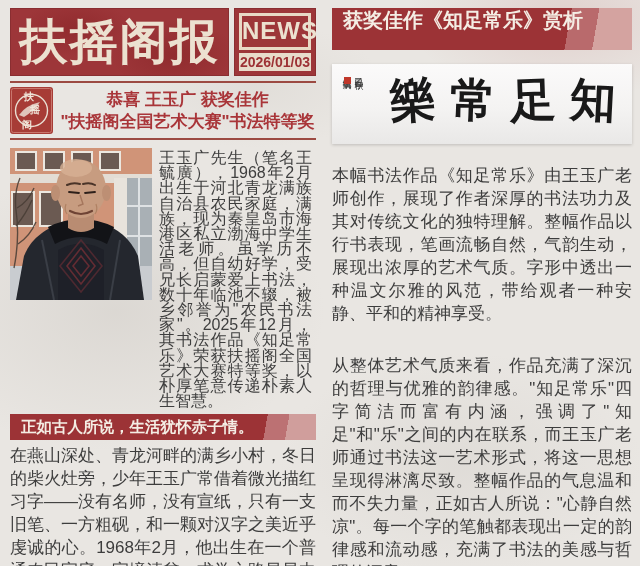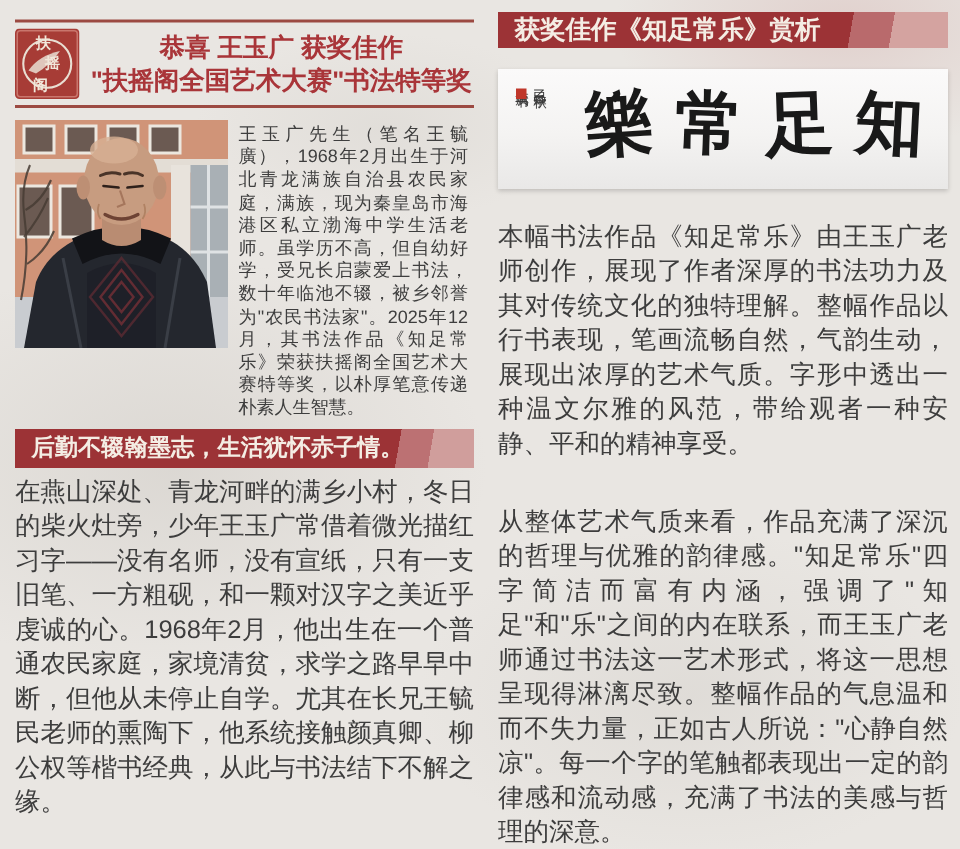--- a/index.html
+++ b/index.html
@@ -44,33 +44,33 @@
   .congrats{
     margin-top:5px;border-top:2px solid #9c4a42;border-bottom:2px solid #9c4a42;
     padding:4px 0;display:flex;align-items:center;gap:6px;
   }
   .seal-logo{width:43px;height:47px;flex:0 0 auto;}
   .congrats-lines{flex:1;text-align:center;color:#a93539;font-weight:bold;font-size:17px;line-height:22px;white-space:nowrap;}
 
   
   .profile-row{margin-top:8px;display:flex;gap:7px;}
   .photo{width:142px;height:152px;flex:0 0 auto;overflow:hidden;}
-  .bio{flex:1;margin:2px 4px 0 0;font-size:12px;line-height:15.2px;color:#3e3e3e;text-align:justify;}
+  .bio{flex:1;margin:2px 4px 0 0;font-size:16px;line-height:15.2px;color:#3e3e3e;text-align:justify;}
 
   
   .banner{
     color:#f4ede4;font-weight:bold;box-sizing:border-box;
     padding-left:11px;white-space:nowrap;
   }
   .banner-left{
     margin-top:6px;height:26px;line-height:26px;font-size:15.5px;
     background:linear-gradient(100deg,#9c3336 0 83%,#bc7173 83% 90%,#d09e9c 90% 100%);
   }
   .banner-right{
-    height:24px;line-height:24px;font-size:17px;
+    height:42px;line-height:24px;font-size:20px;
     background:linear-gradient(100deg,#9c3336 0 78%,#b96a6c 78% 87%,#d4a3a0 87% 100%);
   }
 
   
   .article{font-size:17px;line-height:23px;color:#3d3d3d;text-align:justify;margin:0;}
   .article-left{margin-top:4px;}
   .para1{margin-top:20px;font-family:Liberation Serif, serif;}
   .para2{margin-top:29px;}
 
   
@@ -95,20 +95,27 @@
   .cal-chars span:nth-child(3){transform:rotate(-2deg);}
   .cal-chars span:nth-child(4){transform:rotate(3deg);}
 </style>
 </head>
 <body>
 
 <div class="page">
 
   <div class="col col-left">
 
+    <div class="masthead-row">
+      <div class="masthead-box">扶摇阁报</div>
+      <div class="news-box">
+        <div class="news-label">NEWS</div>
+        <div class="news-date">2026/01/03</div>
+      </div>
+    </div>
 
     <div class="congrats">
       <svg class="seal-logo" viewBox="0 0 43 47">
         <rect x="0" y="0" width="43" height="47" rx="3" fill="#a73c36"></rect>
         <rect x="1.5" y="1.5" width="40" height="44" rx="2" fill="none" stroke="#c9766d" stroke-width="1"></rect>
         <circle cx="21.5" cy="23.5" r="16" fill="none" stroke="#e9ded2" stroke-width="1.4"></circle>
         <path d="M9,28 Q16,18 30,15 Q24,24 14,30 Z" fill="#e9ded2" opacity="0.85"></path>
         <text x="14" y="13" font-size="10" fill="#f1e7da" font-weight="bold">扶</text>
         <text x="20" y="26" font-size="10" fill="#f1e7da" font-weight="bold">摇</text>
         <text x="12" y="41" font-size="10" fill="#f1e7da" font-weight="bold">阁</text>
@@ -173,21 +180,21 @@
           </g>
           <path d="M70,47 l3,9 l-5,2" stroke="#a5765c" stroke-width="1.4" fill="none"></path>
           <path d="M60,63 q11,6 22,0" stroke="#6e4334" stroke-width="2.2" fill="none" stroke-linecap="round"></path>
           <path d="M56,56 q-2,6 1,10" stroke="#b08263" stroke-width="1.2" fill="none"></path>
           <path d="M86,56 q2,6 -1,10" stroke="#b08263" stroke-width="1.2" fill="none"></path>
         </svg>
       </div>
       <p class="bio">王玉广先生（笔名王毓廣），1968年2月出生于河北青龙满族自治县农民家庭，满族，现为秦皇岛市海港区私立渤海中学生活老师。虽学历不高，但自幼好学，受兄长启蒙爱上书法，数十年临池不辍，被乡邻誉为"农民书法家"。2025年12月，其书法作品《知足常乐》荣获扶摇阁全国艺术大赛特等奖，以朴厚笔意传递朴素人生智慧。</p>
     </div>
 
-    <div class="banner banner-left">后勤不辍翰墨志，生活犹怀赤子情。</div>
+    <div class="banner banner-left">正如古人所说，生活犹怀赤子情。</div>
 
     <p class="article article-left">在燕山深处、青龙河畔的满乡小村，冬日的柴火灶旁，少年王玉广常借着微光描红习字——没有名师，没有宣纸，只有一支旧笔、一方粗砚，和一颗对汉字之美近乎虔诚的心。1968年2月，他出生在一个普通农民家庭，家境清贫，求学之路早早中断，但他从未停止自学。尤其在长兄王毓民老师的熏陶下，他系统接触颜真卿、柳公权等楷书经典，从此与书法结下不解之缘。</p>
   </div>
 
   <div class="col col-right">
 
     <div class="banner banner-right">获奖佳作《知足常乐》赏析</div>
 
     <div class="calligraphy">
       <div class="cal-sig">

